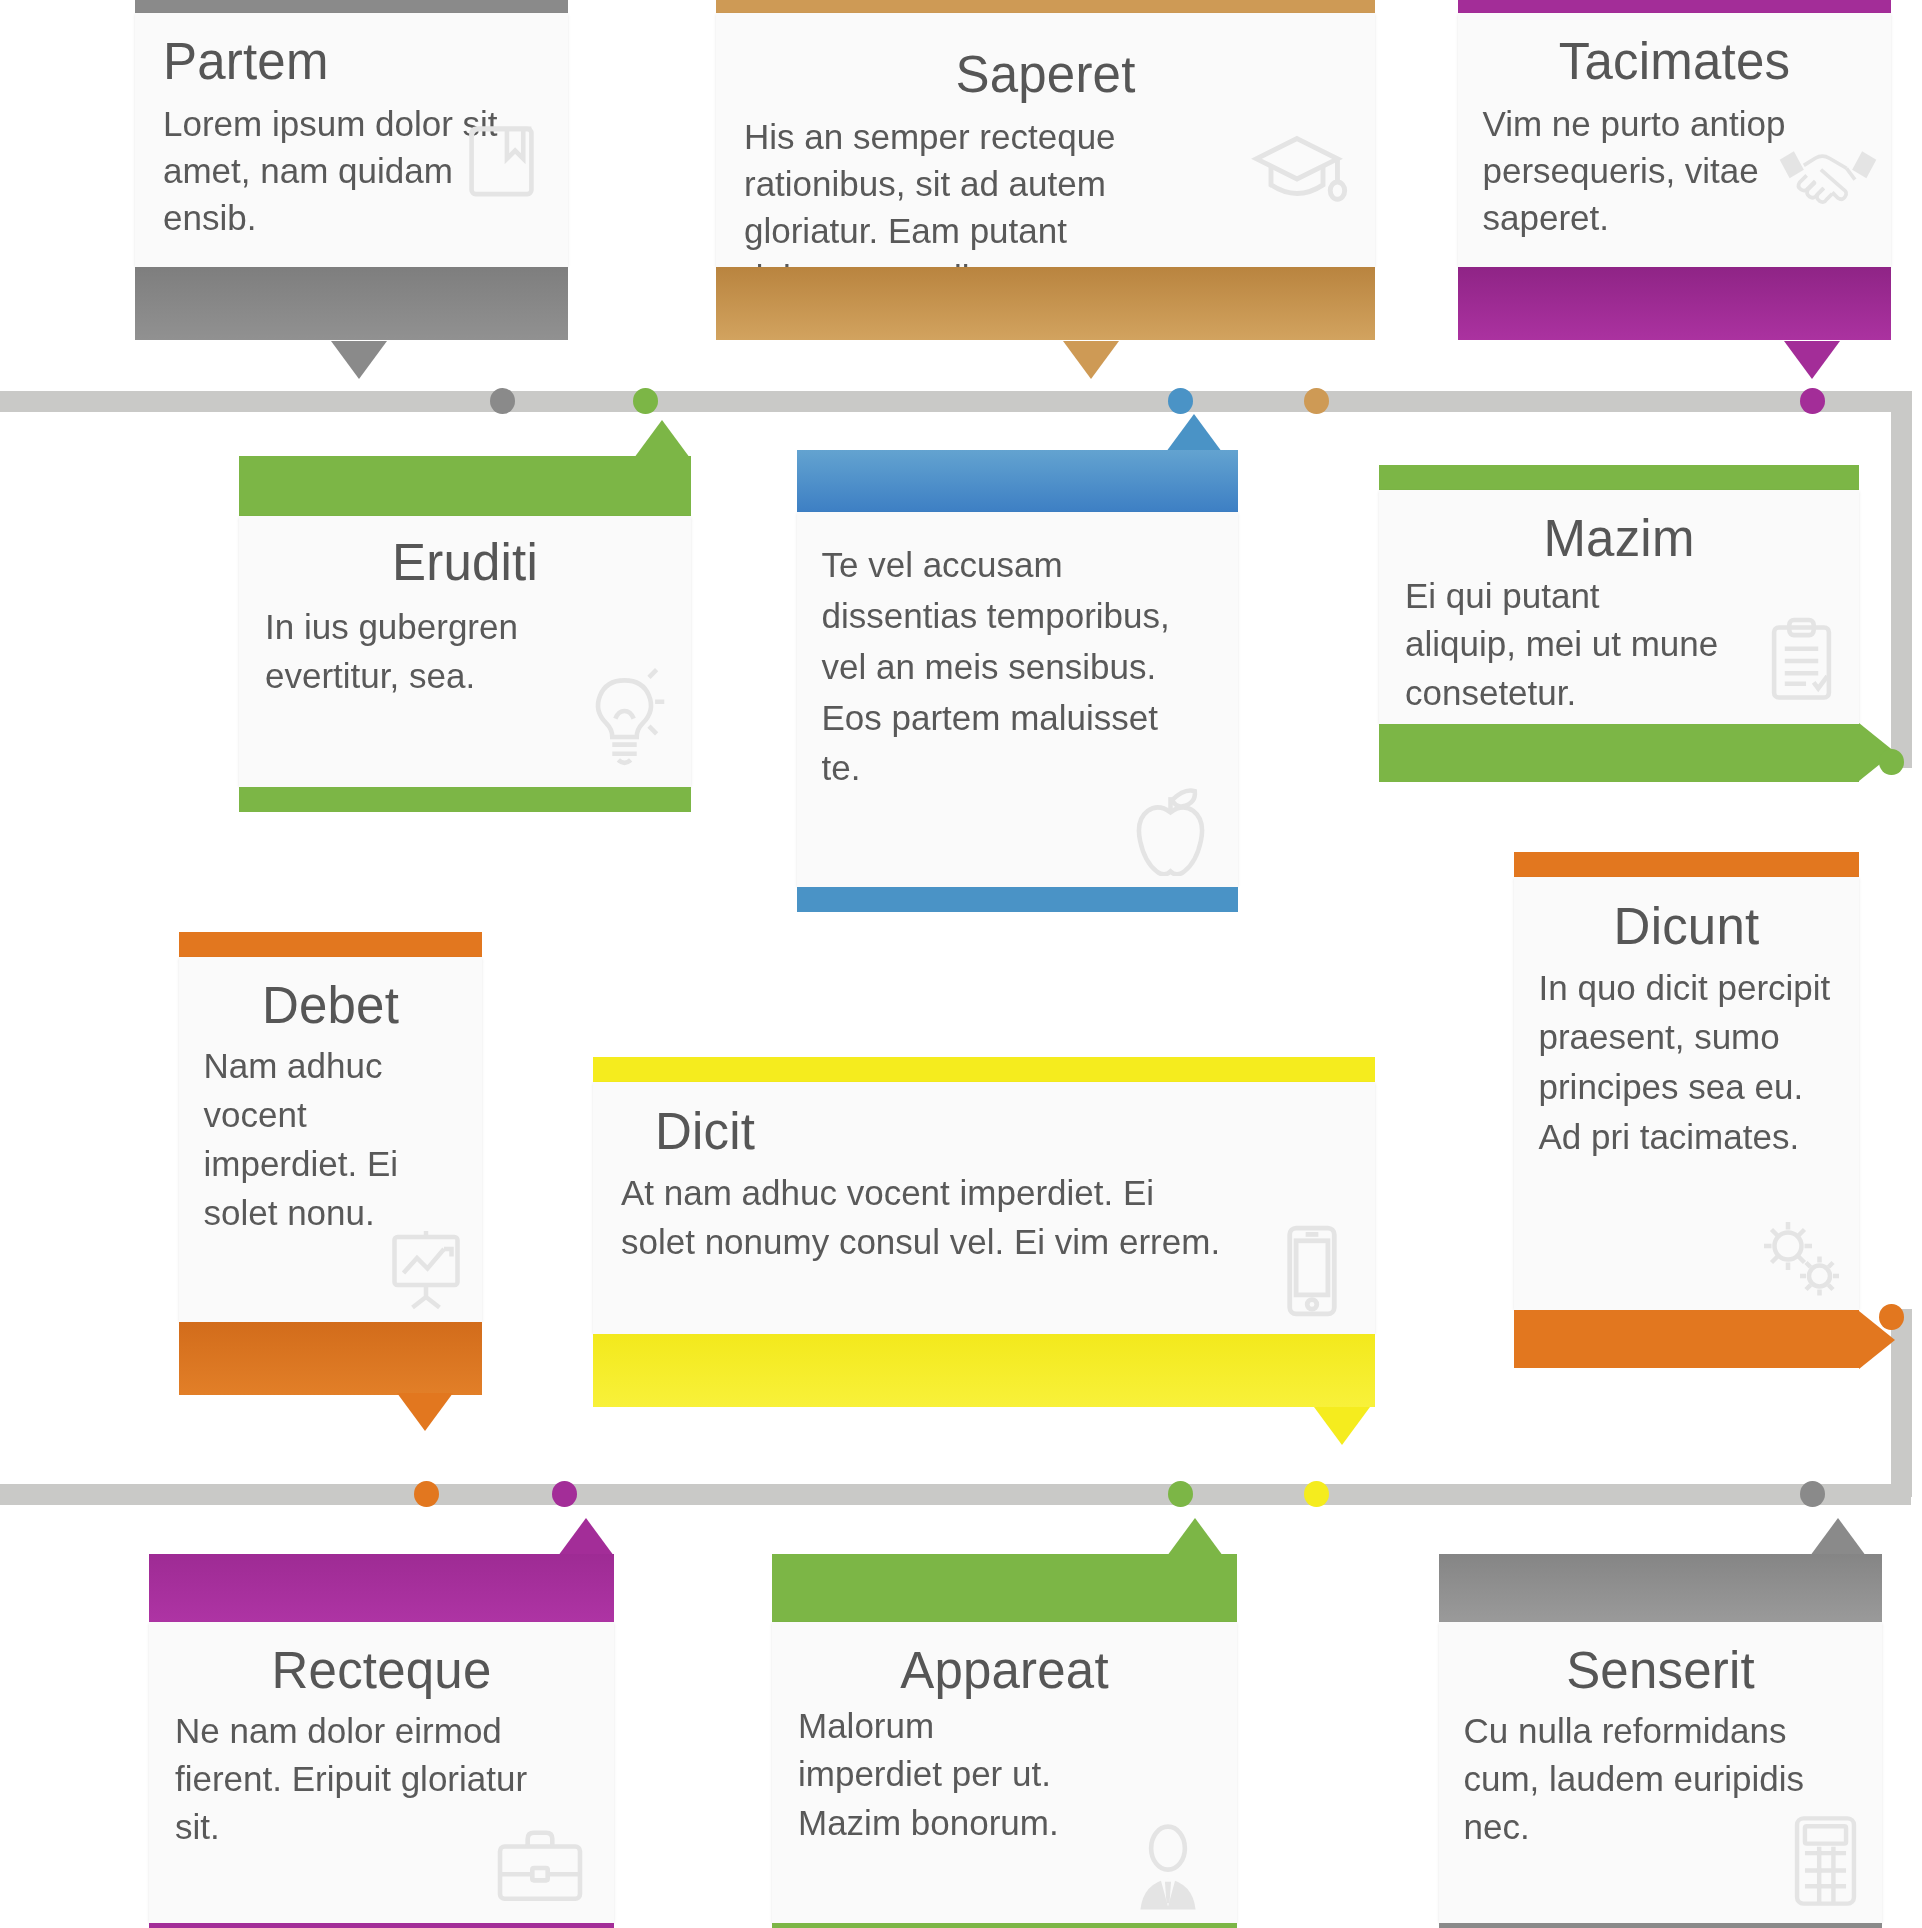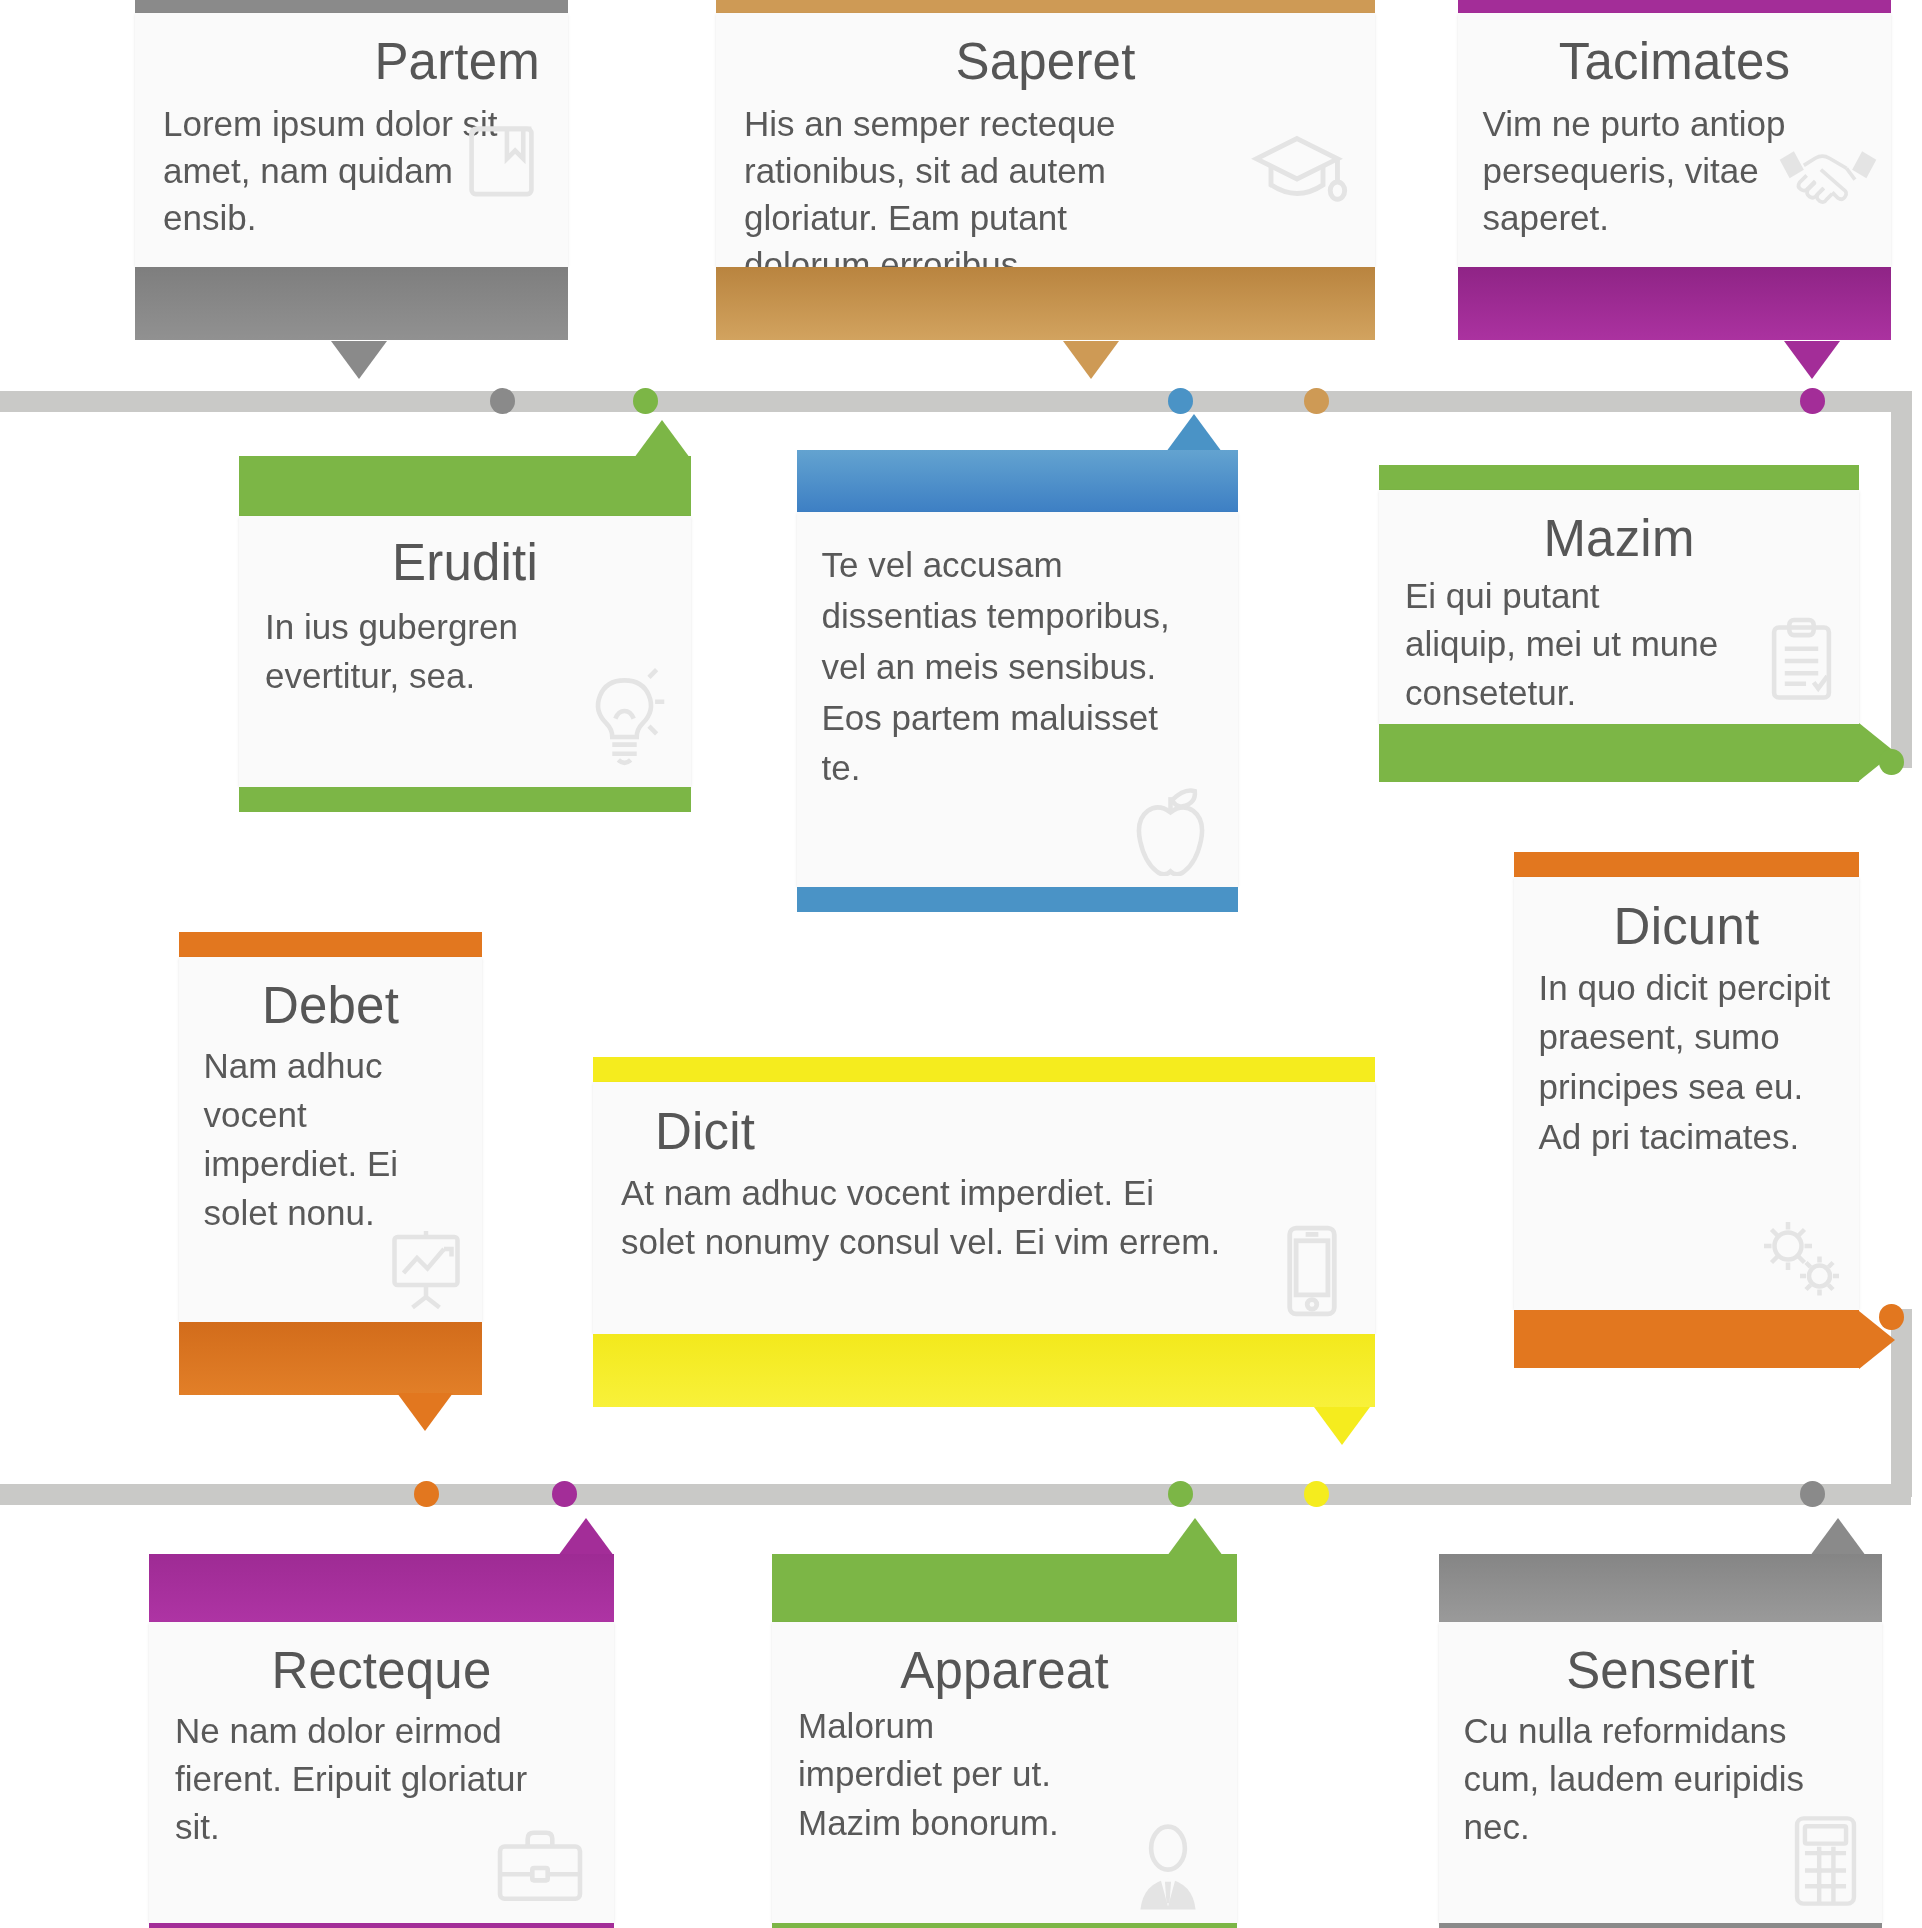--- a/index.html
+++ b/index.html
@@ -49,37 +49,37 @@
 
   <div class="dot" style="left:414px; top:1481px; width:24.5px; height:26px; background:#e2771f;"></div>
   <div class="dot" style="left:552px; top:1481px; width:24.5px; height:26px; background:#a32d98;"></div>
   <div class="dot" style="left:1168px; top:1481px; width:24.5px; height:26px; background:#7cb646;"></div>
   <div class="dot" style="left:1304px; top:1481px; width:24.5px; height:26px; background:#f5ec1e;"></div>
   <div class="dot" style="left:1800px; top:1481px; width:24.5px; height:26px; background:#8a8a8a;"></div>
 
   <div class="card" style="left:135px; top:-11.3px; width:433px;">
     <div class="bar bar-top" style="height:24.5px; background:#8a8a8a;"></div>
     <div class="body" style="height:254px; padding:21px 28px 0 28px;">
-      <div class="title" style="font-size:51px; text-align:right; line-height:1.1;">Partem</div>
+      <div class="title" style="font-size:51px; text-align:left; line-height:1.1;">Partem</div>
       <div class="desc" style="font-size:35px; line-height:1.35; margin-top:9.4px; padding-right:7.5px;">Lorem ipsum dolor sit amet, nam quidam ensib.</div>
       <div class="icon-wrap" style="right:22.6px; bottom:62px; width:87px; height:87px;">
         <svg width="87" height="87" viewBox="0 0 64 64" fill="none" stroke="#e4e4e4" stroke-width="3.4">
           <rect x="10" y="8" width="44" height="48" rx="3"></rect>
           <path d="M10 14 q0 -6 6 -6 h38"></path>
           <path d="M36 8 v22 l6 -6 l6 6 V8" fill="none"></path>
         </svg>
       </div>
     </div>
     <div class="bar bar-bot" style="height:73px; background:linear-gradient(#7e7e7e,#919191);"></div>
     <div class="notch" style="left:196px; top:352px; border-left:28px solid transparent; border-right:28px solid transparent; border-top:38px solid #8a8a8a;"></div>
   </div>
 
   <div class="card" style="left:716px; top:-11.3px; width:659px;">
     <div class="bar bar-top" style="height:24.5px; background:#ce9a55;"></div>
-    <div class="body" style="height:254px; padding:21px 28px 0 28px;">
+    <div class="body" style="height:254px; padding:34px 28px 0 28px;">
       <div class="title" style="font-size:51px; text-align:center; line-height:1.1;">Saperet</div>
       <div class="desc" style="font-size:35px; line-height:1.35; margin-top:9.4px; padding-right:160px;">His an semper recteque rationibus, sit ad autem gloriatur. Eam putant dolorum erroribus.</div>
       <div class="icon-wrap" style="right:26px; bottom:56px; width:104px; height:87px;">
         <svg width="104" height="87" viewBox="0 0 72 60" fill="none" stroke="#e4e4e4" stroke-width="3.4">
           <path d="M36 10 L64 24 L36 38 L8 24 Z"></path>
           <path d="M18 29 v13 q18 12 36 0 V29"></path>
           <path d="M64 24 v17"></path>
           <ellipse cx="64" cy="46" rx="5" ry="6"></ellipse>
         </svg>
       </div>

